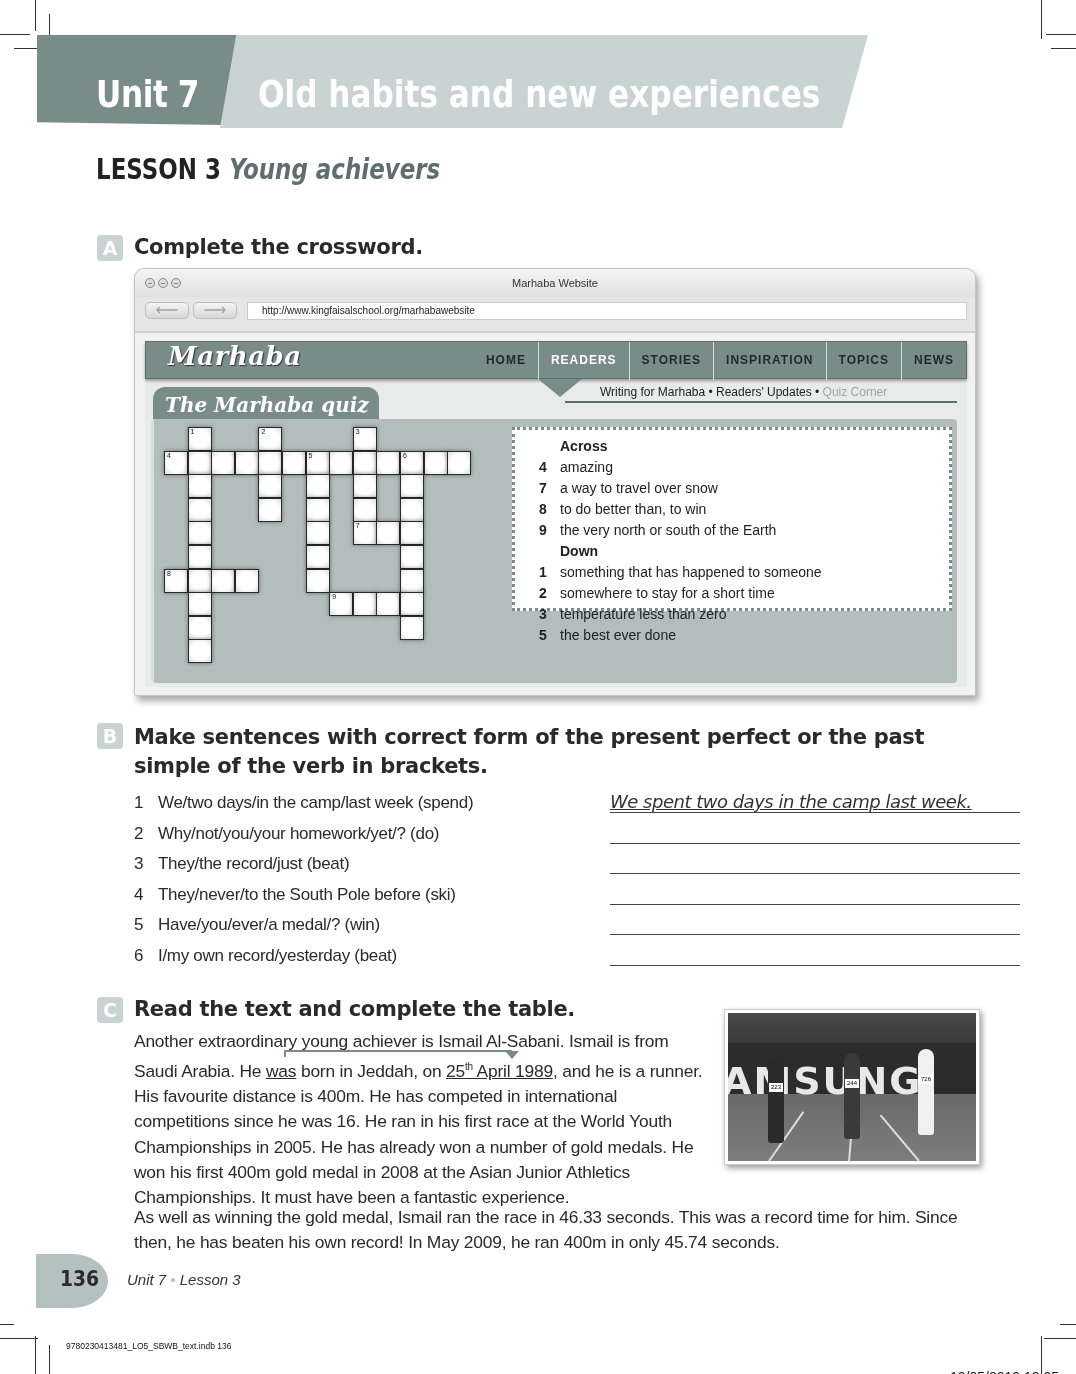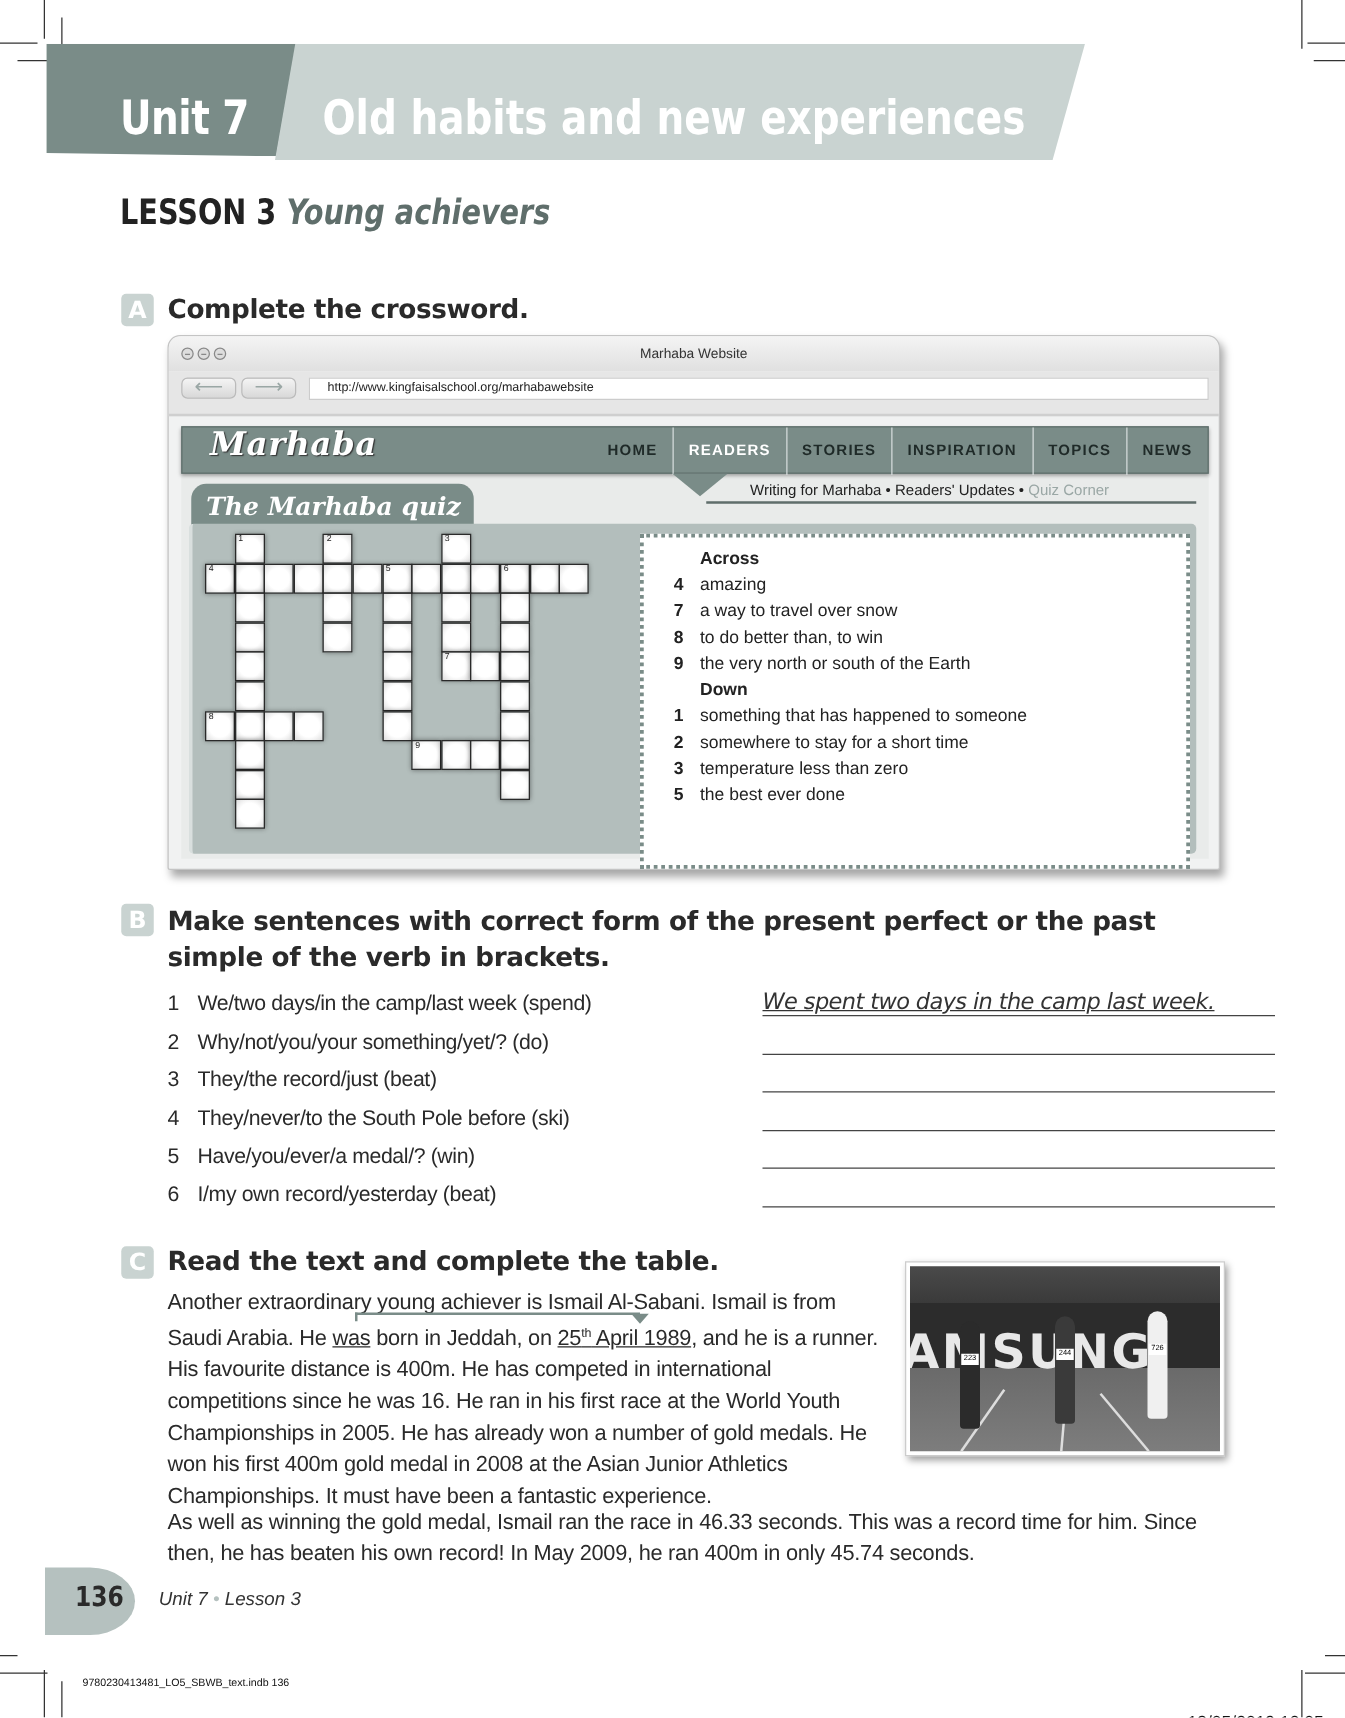--- a/index.html
+++ b/index.html
@@ -88,21 +88,21 @@
   .quiz-title { position: absolute; left: 12px; top: 6px; font-size: 20px; font-weight: bold; font-style: italic;
     color: #ffffff; font-family: "DejaVu Serif", serif; white-space: nowrap; }
   .quiz-panel { position: absolute; left: 6px; top: 78px; width: 806px; height: 264px; background: #b3bebc;
     border-radius: 4px; border-left: 3px solid #d9dfde; }
 
   .grid { position: absolute; left: 10px; top: 8px; }
   .cell { position: absolute; width: 24px; height: 24px; background: radial-gradient(#fff 55%, #ddd);
     border: 1px solid #2a2a2a; box-shadow: 0 0 4px rgba(0,0,0,0.45); }
   .cell .num { position: absolute; left: 2px; top: 0; font-size: 7px; color: #222; }
 
-  .clues { position: absolute; left: 358px; top: 8px; width: 440px; height: 268px; background: #fff;
+  .clues { position: absolute; left: 358px; top: 8px; width: 440px; height: 184px; background: #fff;
     border: 3px dotted #7a8c88; padding: 6px 0 0 24px; }
   .clue-h { font-size: 14px; font-weight: bold; color: #222; padding-left: 21px; height: 21px; line-height: 21px; }
   .clue { font-size: 14px; color: #222; height: 21px; line-height: 21px; white-space: nowrap; }
   .clue b { display: inline-block; width: 21px; }
 
   
   .sentences { position: absolute; left: 134px; top: 791px; }
   .srow { position: relative; height: 30.6px; width: 842px; }
   .srow .n { position: absolute; left: 0; top: 2px; font-size: 17px; color: #2a2a2a; }
   .srow .prompt { position: absolute; left: 24px; top: 2px; font-size: 17px; color: #2a2a2a; white-space: nowrap; letter-spacing: -0.3px; }
@@ -295,21 +295,21 @@
 <div class="sec-title" style="top:723px;width:820px;line-height:29px">Make sentences with correct form of the present perfect or the past simple of the verb in brackets.</div>
 
 <div class="sentences">
   <div class="srow">
       <span class="n">1</span>
       <span class="prompt">We/two days/in the camp/last week (spend)</span>
       <div class="answer">We spent two days in the camp last week.</div>
     </div>
   <div class="srow">
       <span class="n">2</span>
-      <span class="prompt">Why/not/you/your something/yet/? (do)</span>
+      <span class="prompt">Why/not/you/your homework/yet/? (do)</span>
       <div class="answer"></div>
     </div>
   <div class="srow">
       <span class="n">3</span>
       <span class="prompt">They/the record/just (beat)</span>
       <div class="answer"></div>
     </div>
   <div class="srow">
       <span class="n">4</span>
       <span class="prompt">They/never/to the South Pole before (ski)</span>

